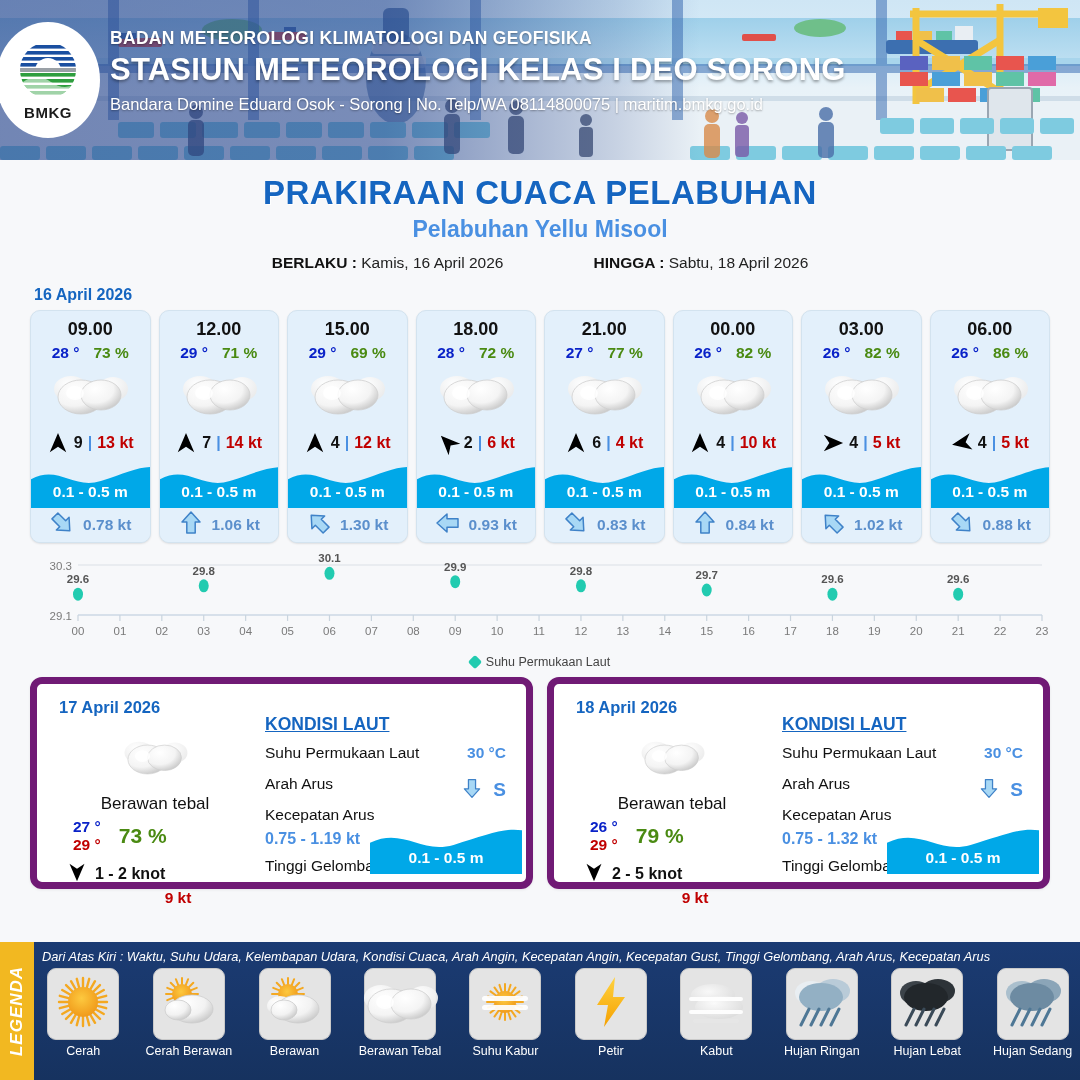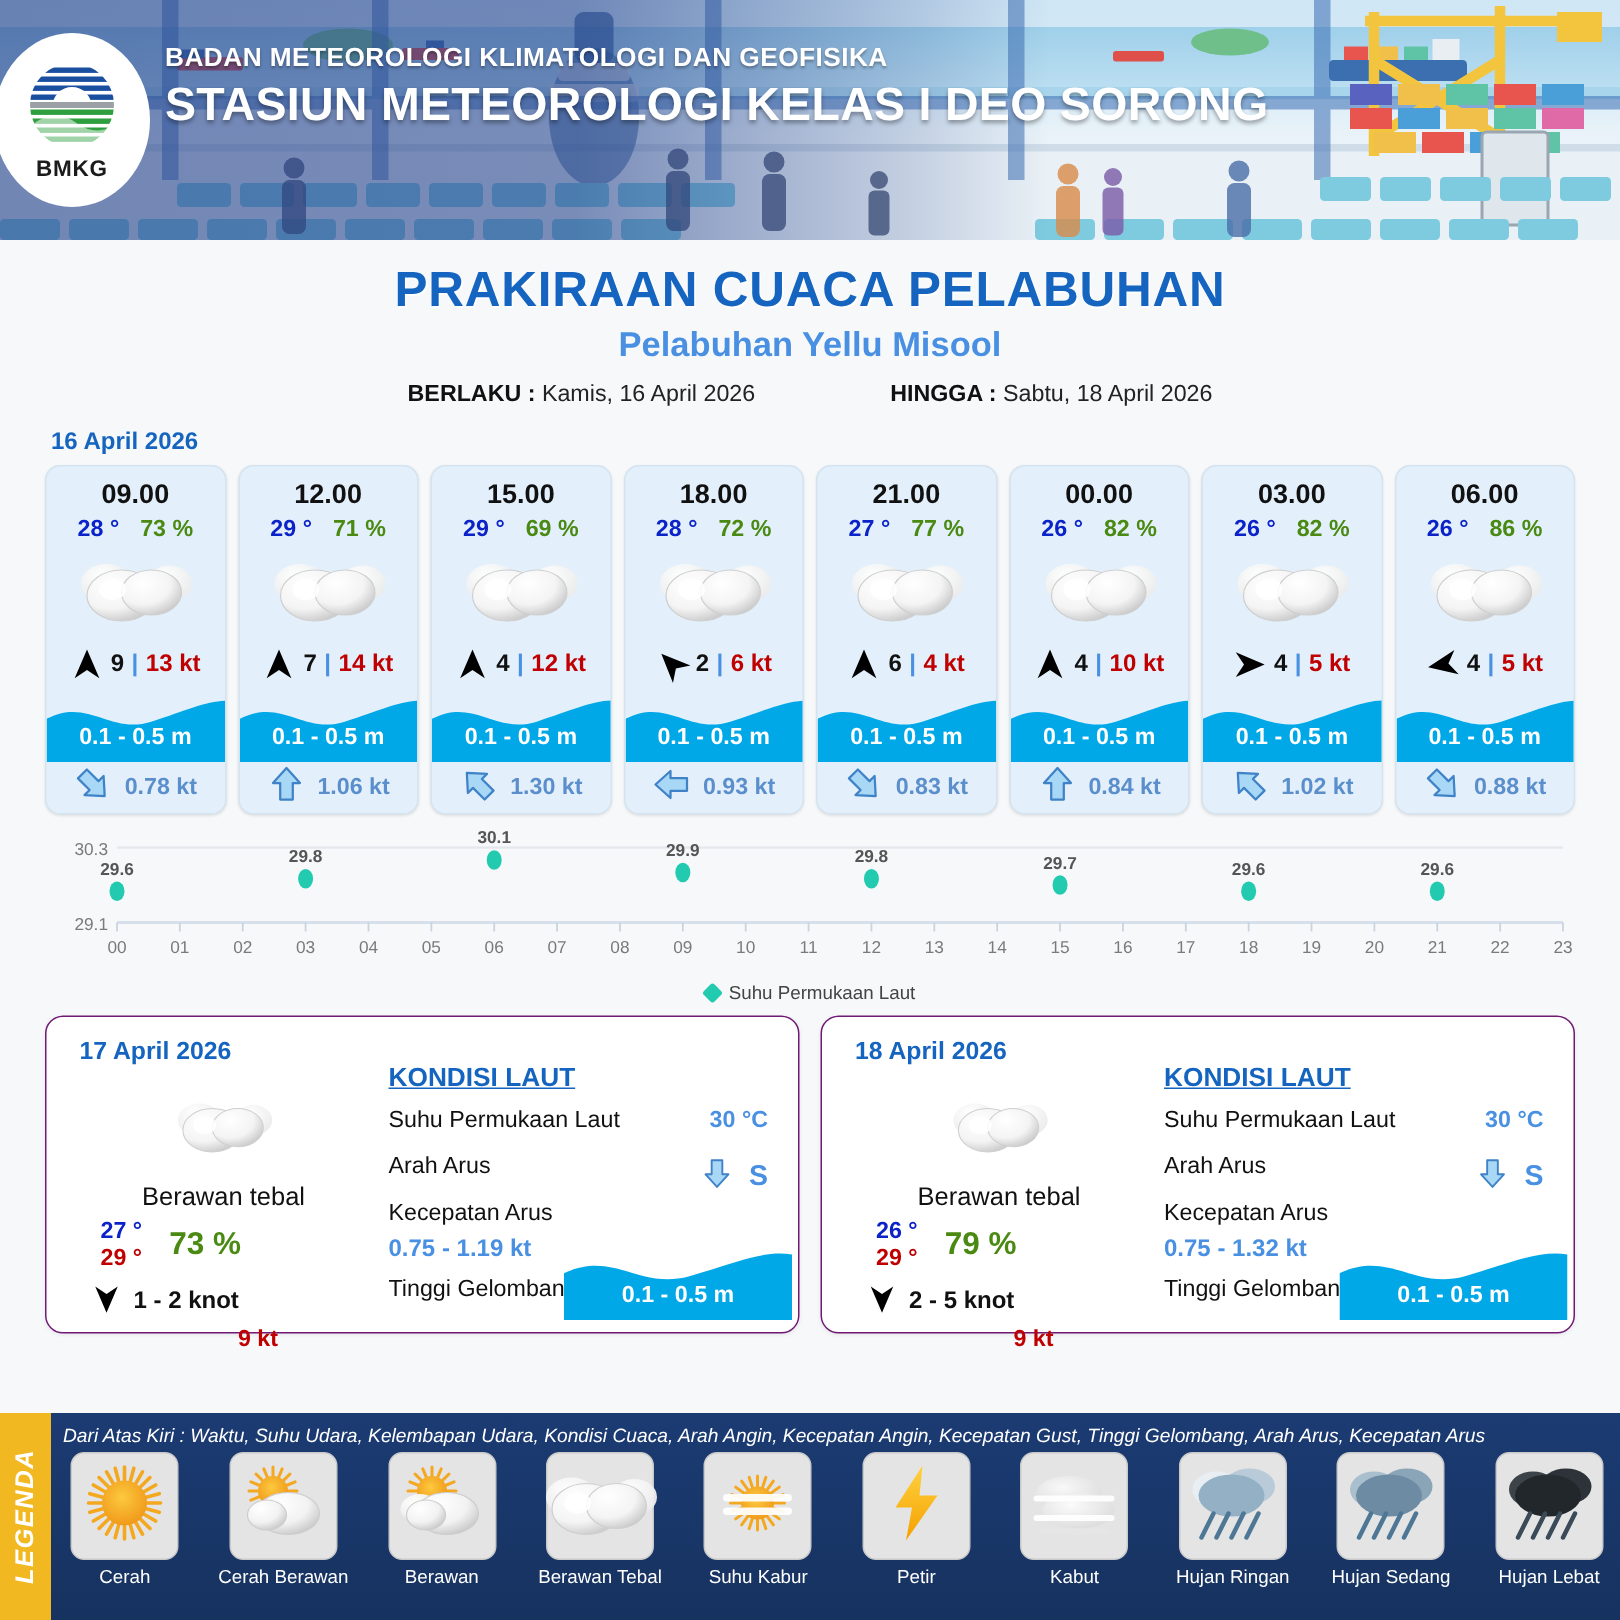--- a/index.html
+++ b/index.html
@@ -114,21 +114,21 @@
     display: flex; align-items: center; justify-content: center; gap: 6px;
   }
   .legend-dot {
     width: 10px; height: 10px; background: #22cbb0; border-radius: 2px;
     transform: rotate(45deg); display: inline-block;
   }
 
   
   .days { display: flex; gap: 14px; padding: 8px 30px 0 30px; }
   .day {
-    flex: 1; background: #fff; border: 1px solid #701a75; border-radius: 12px;
+    flex: 1; background: #fff; border: 7px solid #701a75; border-radius: 12px;
     height: 212px; position: relative; box-shadow: 0 1px 3px rgba(0,0,0,.07);
   }
   .d-date {
     position: absolute; left: 22px; top: 14px;
     font-size: 16.5px; font-weight: bold; color: #1565c0;
   }
   .d-left { position: absolute; left: 18px; top: 44px; width: 200px; }
   .d-icon { height: 56px; display: flex; align-items: center; justify-content: center; }
   .d-cond { font-size: 17px; color: #111; margin-top: 10px; text-align: center; }
   .d-tempblock { display: flex; align-items: center; gap: 18px; margin-top: 4px; padding-left: 18px; }
@@ -371,20 +371,21 @@
           <path d="M6 42 Q20 32 34 42 Q48 52 62 42 L62 62 L0 62 Z" fill="#fff" opacity=".55"></path>
         </g>
       </svg>
     </div>
     <div class="logo-text">BMKG</div>
   </div>
 
   <div class="hdr-text">
     <div class="hdr-l1">BADAN METEOROLOGI KLIMATOLOGI DAN GEOFISIKA</div>
     <div class="hdr-l2">STASIUN METEOROLOGI KELAS I DEO SORONG</div>
+    <div class="hdr-l3">Bandara Domine Eduard Osok - Sorong | No. Telp/WA 08114800075 | maritim.bmkg.go.id</div>
   </div>
 </div>
 
 <div class="title-wrap">
   <div class="title-main">PRAKIRAAN CUACA PELABUHAN</div>
   <div class="title-sub">Pelabuhan Yellu Misool</div>
   <div class="valid-row">
     <div>
       <span class="valid-lbl">BERLAKU :</span>
       <span>Kamis, 16 April 2026</span>
@@ -1254,45 +1255,45 @@
       <line x1="52" y1="36" x2="44" y2="52"></line>
     </g>
 
   </svg></span>
      </div>
      <div class="leg-lbl">Hujan Ringan</div>
       </div>
       <div class="leg">
         <div class="leg-box">
        <span><svg width="70" height="58" viewBox="0 0 70 58">
+    <ellipse cx="46" cy="18" rx="17" ry="12" fill="#2d3338"></ellipse>
+    <ellipse cx="24" cy="20" rx="16" ry="12" fill="#3c4349"></ellipse>
+    <ellipse cx="34" cy="24" rx="22" ry="14" fill="#22272b"></ellipse>
+    <g stroke="#3a4a58" stroke-width="3" stroke-linecap="round">
+      <line x1="22" y1="36" x2="14" y2="52"></line>
+      <line x1="32" y1="36" x2="24" y2="52"></line>
+      <line x1="42" y1="36" x2="34" y2="52"></line>
+      <line x1="52" y1="36" x2="44" y2="52"></line>
+    </g>
+
+  </svg></span>
+     </div>
+     <div class="leg-lbl">Hujan Lebat</div>
+      </div>
+      <div class="leg">
+        <div class="leg-box">
+       <span><svg width="70" height="58" viewBox="0 0 70 58">
     <ellipse cx="46" cy="18" rx="17" ry="12" fill="#8ba5b8"></ellipse>
     <ellipse cx="24" cy="20" rx="16" ry="12" fill="#aabfcd"></ellipse>
     <ellipse cx="34" cy="24" rx="22" ry="14" fill="#6d8ba2"></ellipse>
     <g stroke="#4e7795" stroke-width="3" stroke-linecap="round">
       <line x1="22" y1="36" x2="14" y2="52"></line>
       <line x1="32" y1="36" x2="24" y2="52"></line>
       <line x1="42" y1="36" x2="34" y2="52"></line>
       <line x1="52" y1="36" x2="44" y2="52"></line>
     </g>
 
   </svg></span>
      </div>
      <div class="leg-lbl">Hujan Sedang</div>
       </div>
-      <div class="leg">
-        <div class="leg-box">
-       <span><svg width="70" height="58" viewBox="0 0 70 58">
-    <ellipse cx="46" cy="18" rx="17" ry="12" fill="#2d3338"></ellipse>
-    <ellipse cx="24" cy="20" rx="16" ry="12" fill="#3c4349"></ellipse>
-    <ellipse cx="34" cy="24" rx="22" ry="14" fill="#22272b"></ellipse>
-    <g stroke="#3a4a58" stroke-width="3" stroke-linecap="round">
-      <line x1="22" y1="36" x2="14" y2="52"></line>
-      <line x1="32" y1="36" x2="24" y2="52"></line>
-      <line x1="42" y1="36" x2="34" y2="52"></line>
-      <line x1="52" y1="36" x2="44" y2="52"></line>
-    </g>
-
-  </svg></span>
-     </div>
-     <div class="leg-lbl">Hujan Lebat</div>
-      </div>
     </div>
 </div>
 
 </body></html>

